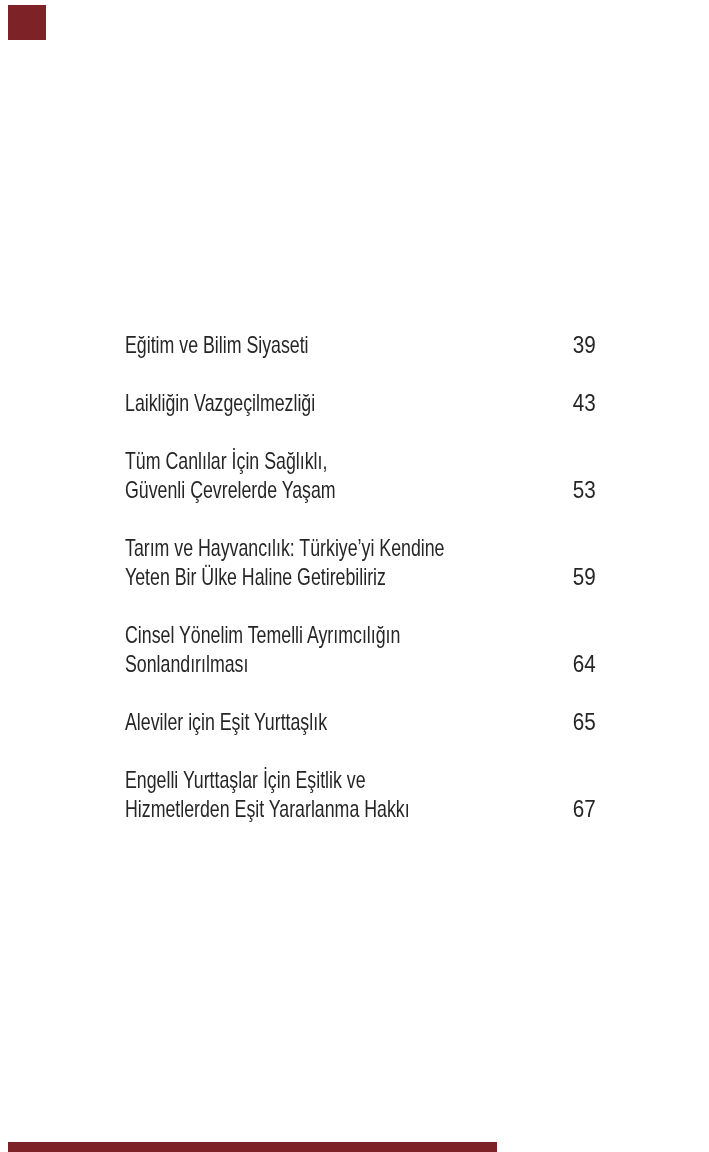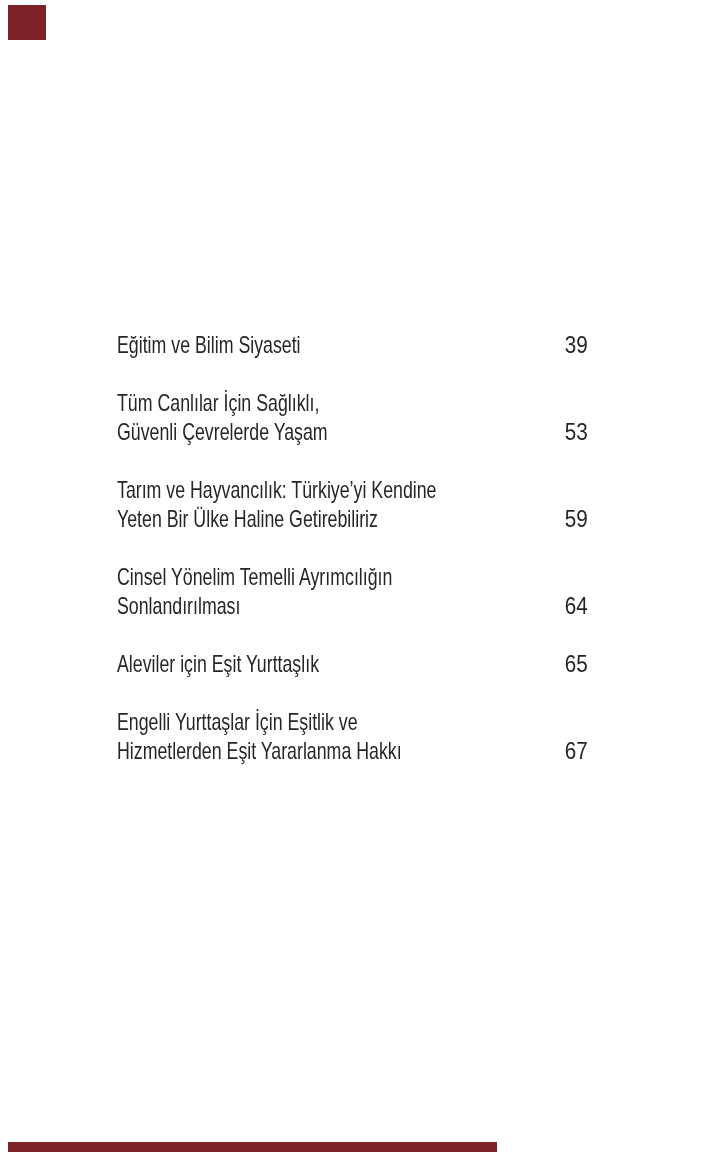--- a/index.html
+++ b/index.html
@@ -18,21 +18,21 @@
     width: 38px; height: 35px;
   }
   .footer-accent {
     position: absolute;
     left: 8px; bottom: 0;
     width: 489px; height: 10px;
   }
 
   .toc {
     position: absolute;
-    left: 117px; top: 330px;
+    left: 125px; top: 330px;
     width: 471px;
     color: #262626;
   }
   .entry {
     display: flex;
     justify-content: space-between;
     align-items: flex-end;
     margin-bottom: 29px;
   }
   .entry:last-child { margin-bottom: 0; }
@@ -67,20 +67,26 @@
 
   <div class="toc" style="color: rgb(38, 38, 38);">
 
     <div class="entry">
       <div class="title">
         <span class="line">Eğitim ve Bilim Siyaseti</span>
       </div>
       <span class="pageno">39</span>
     </div>
 
+    <div class="entry">
+      <div class="title">
+        <span class="line">Laikliğin Vazgeçilmezliği</span>
+      </div>
+      <span class="pageno">43</span>
+    </div>
 
 
 
     <div class="entry">
       <div class="title">
         <span class="line">Tüm Canlılar İçin Sağlıklı,</span>
         <span class="line">Güvenli Çevrelerde Yaşam</span>
       </div>
       <span class="pageno">53</span>
     </div>

